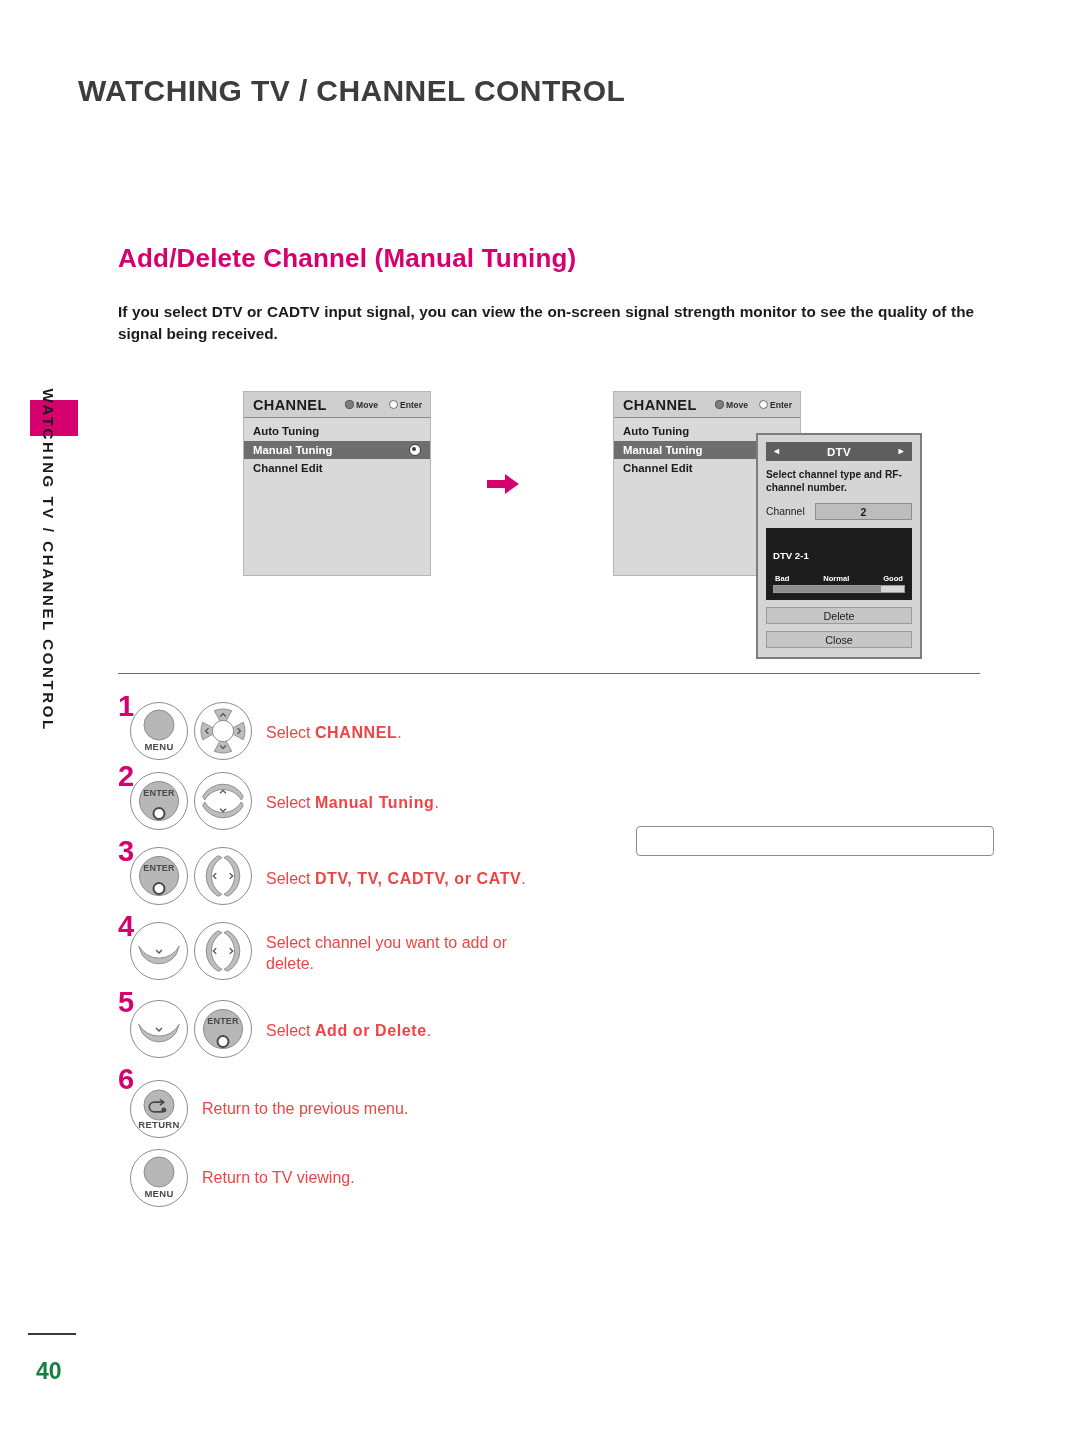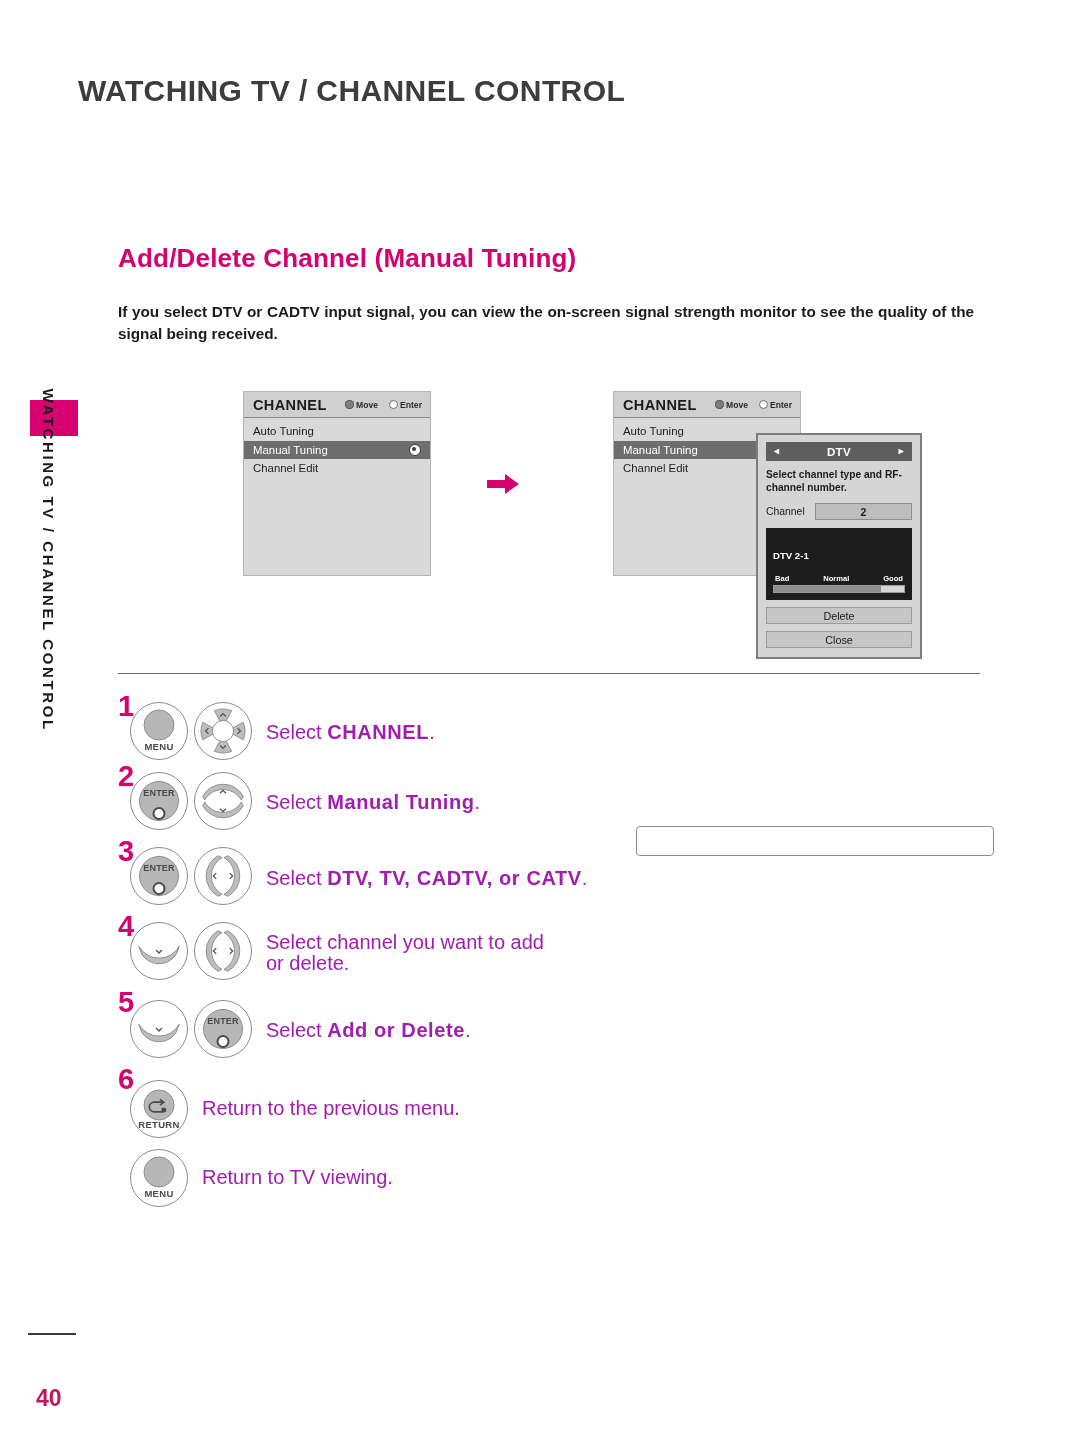--- a/index.html
+++ b/index.html
@@ -82,21 +82,21 @@
     position:relative;
     box-shadow:0 0 0 1px #5b5b5b inset;
   }
   .enter-glyph{
     width:7px;height:7px;border-radius:50%;
     background:#ffffff;border:1.4px solid #6f6f6f;
   }
   .osd-row{
     height:18.5px;display:flex;align-items:center;
     padding:0 9px;box-sizing:border-box;
-    font-size:11.4px;font-weight:normal;color:#1b1b1b;
+    font-size:11.4px;font-weight:bold;color:#1b1b1b;
   }
   .osd-row.sel{
     background:#6e6e6e;color:#ffffff;
   }
   .osd-row .radio{
     margin-left:auto;
     width:10px;height:10px;border-radius:50%;
     background:#ffffff;border:1.5px solid #3a3a3a;
     position:relative;
   }
@@ -191,21 +191,21 @@
     position:absolute;left:0;right:0;top:15px;text-align:center;
     font-size:9px;font-weight:bold;color:#4a4a4a;letter-spacing:.2px;
   }
   .btn-enter-dot{
     position:absolute;left:50%;top:34px;transform:translateX(-50%);
     width:9px;height:9px;border-radius:50%;
     background:#ffffff;border:2px solid #4a4a4a;
   }
   .steptext{
     position:absolute;
-    font-size:20px;line-height:21px;color:#a21caf;
+    font-size:16px;line-height:21px;color:#ef4444;
   }
   .steptext b{font-weight:bold;letter-spacing:.6px;}
 
   
   .notebox{
     position:absolute;left:636px;top:826px;width:358px;
     border:1px solid #8d8d8d;border-radius:4px;
     box-sizing:border-box;padding:14px 16px 14px 14px;
     background:#fff;
   }
@@ -218,21 +218,21 @@
     flex:0 0 auto;width:7px;height:7px;background:#8a8a8a;margin-top:8px;
   }
   .note-text{flex:1;}
 
   
   .foot-rule{
     position:absolute;left:28px;top:1333px;width:48px;height:2px;background:#3a3a3a;
   }
   .pagenum{
     position:absolute;left:36px;top:1358px;
-    font-size:23px;font-weight:bold;color:#be185d;margin-top:27px;
+    font-size:23px;font-weight:bold;color:#15803d;
   }
 </style>
 </head>
 <body>
 
 <div class="page">
 
   <div class="running-head">WATCHING TV / CHANNEL CONTROL</div>
 
   <div class="side-tab"></div>

